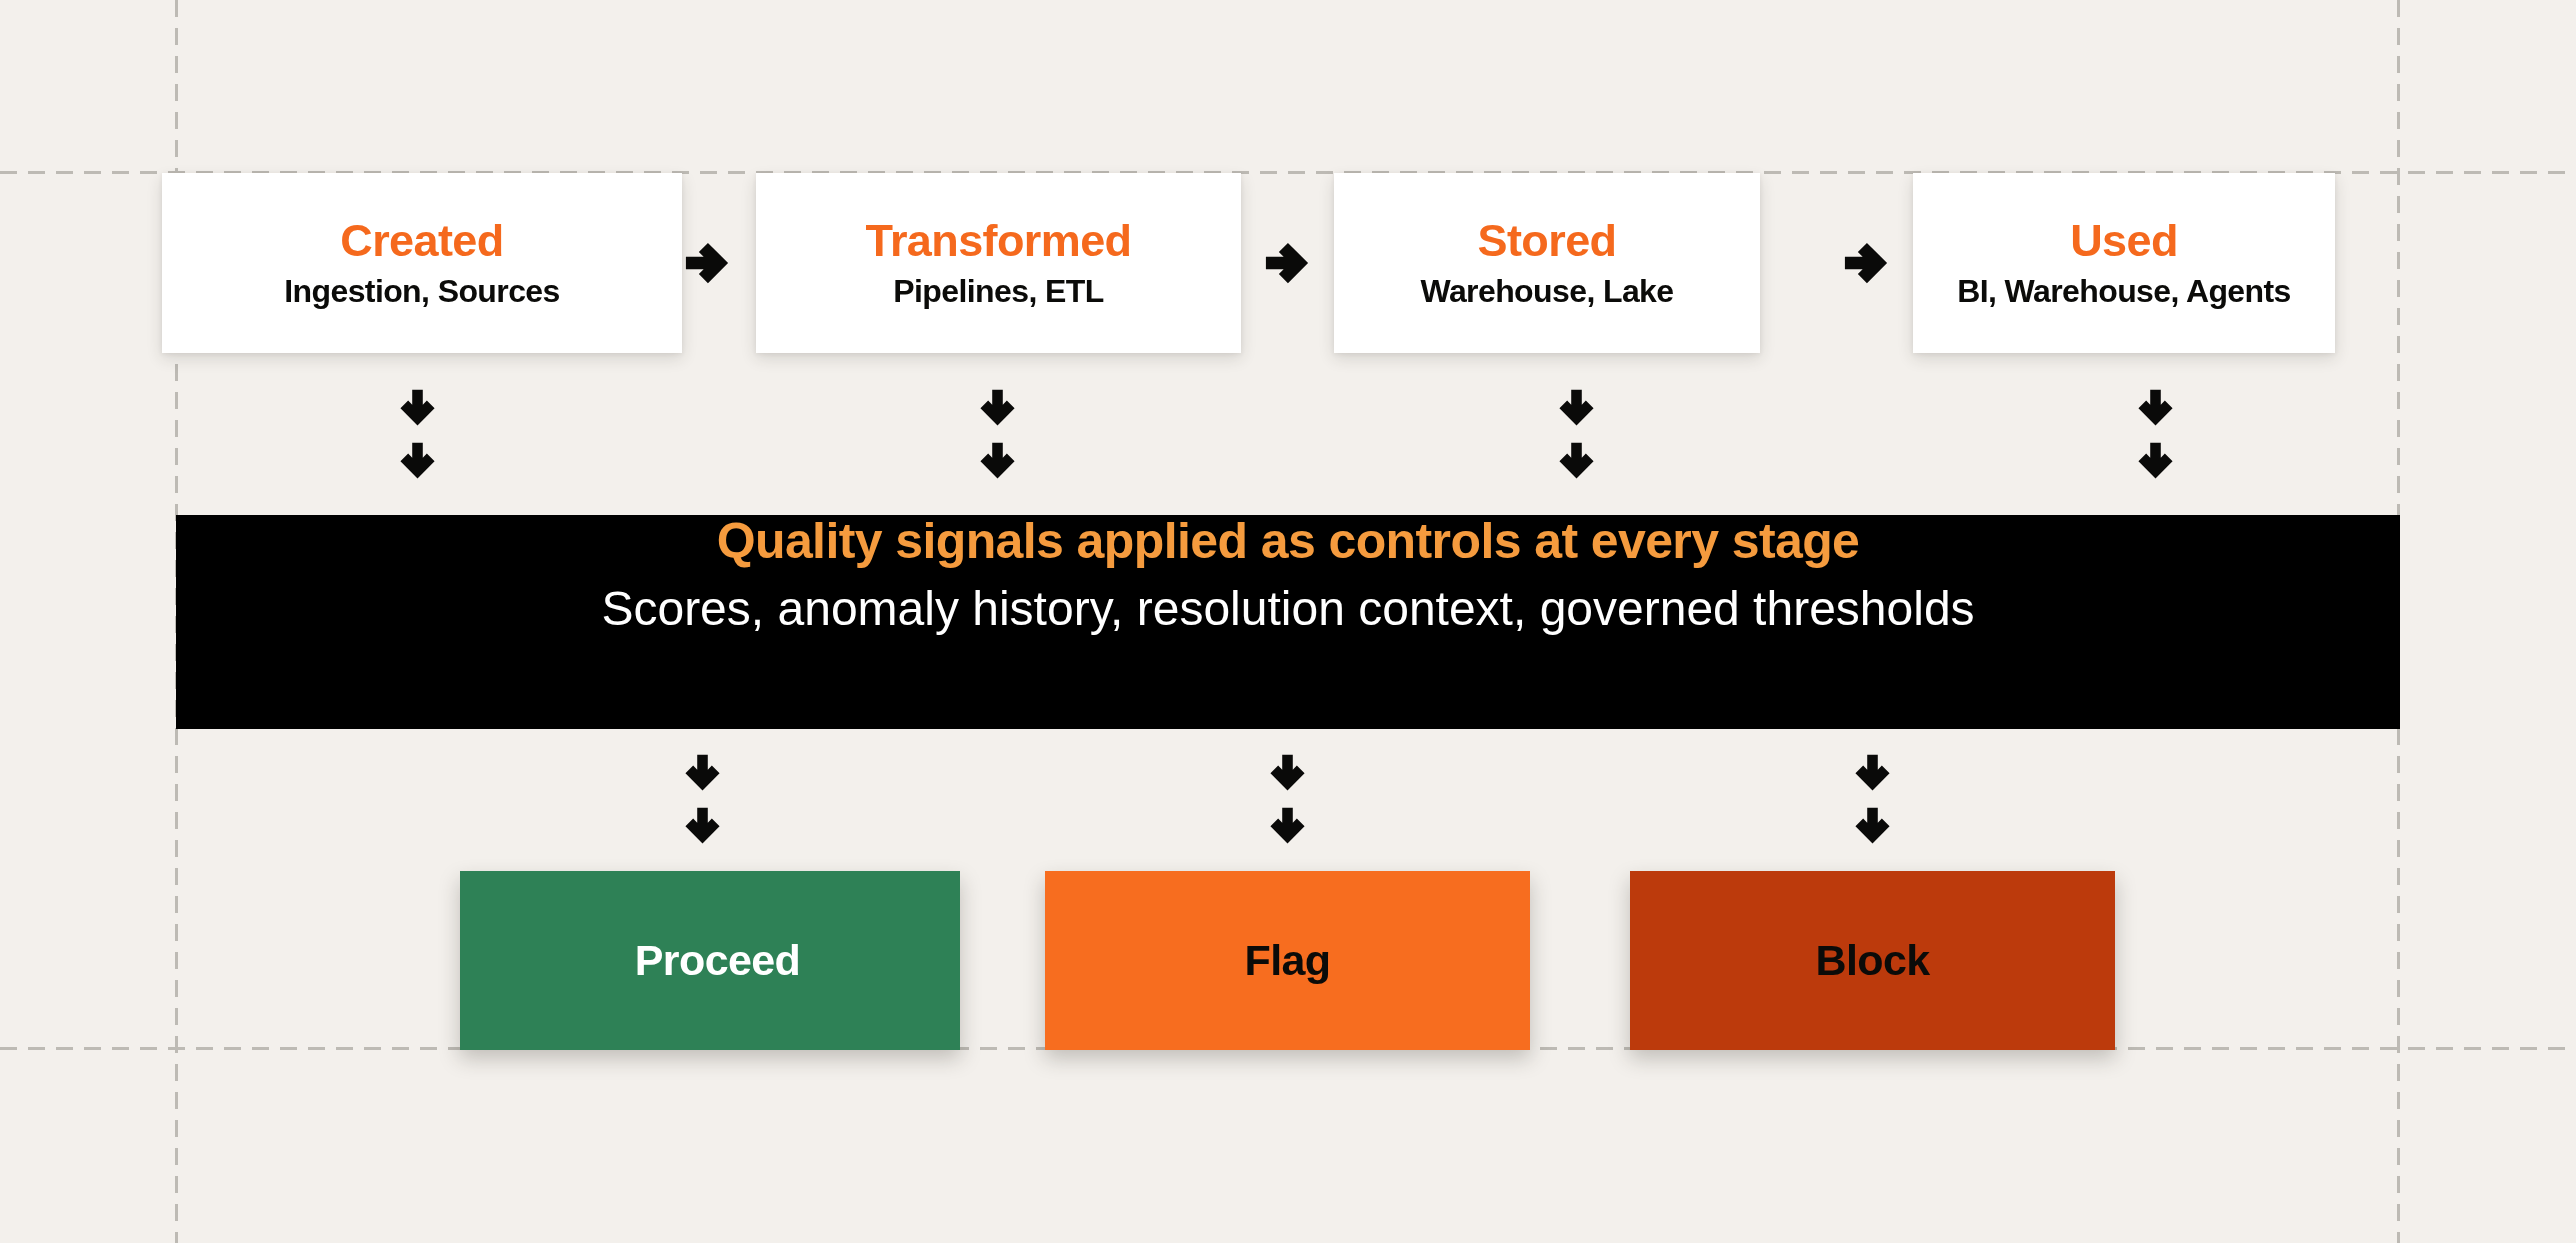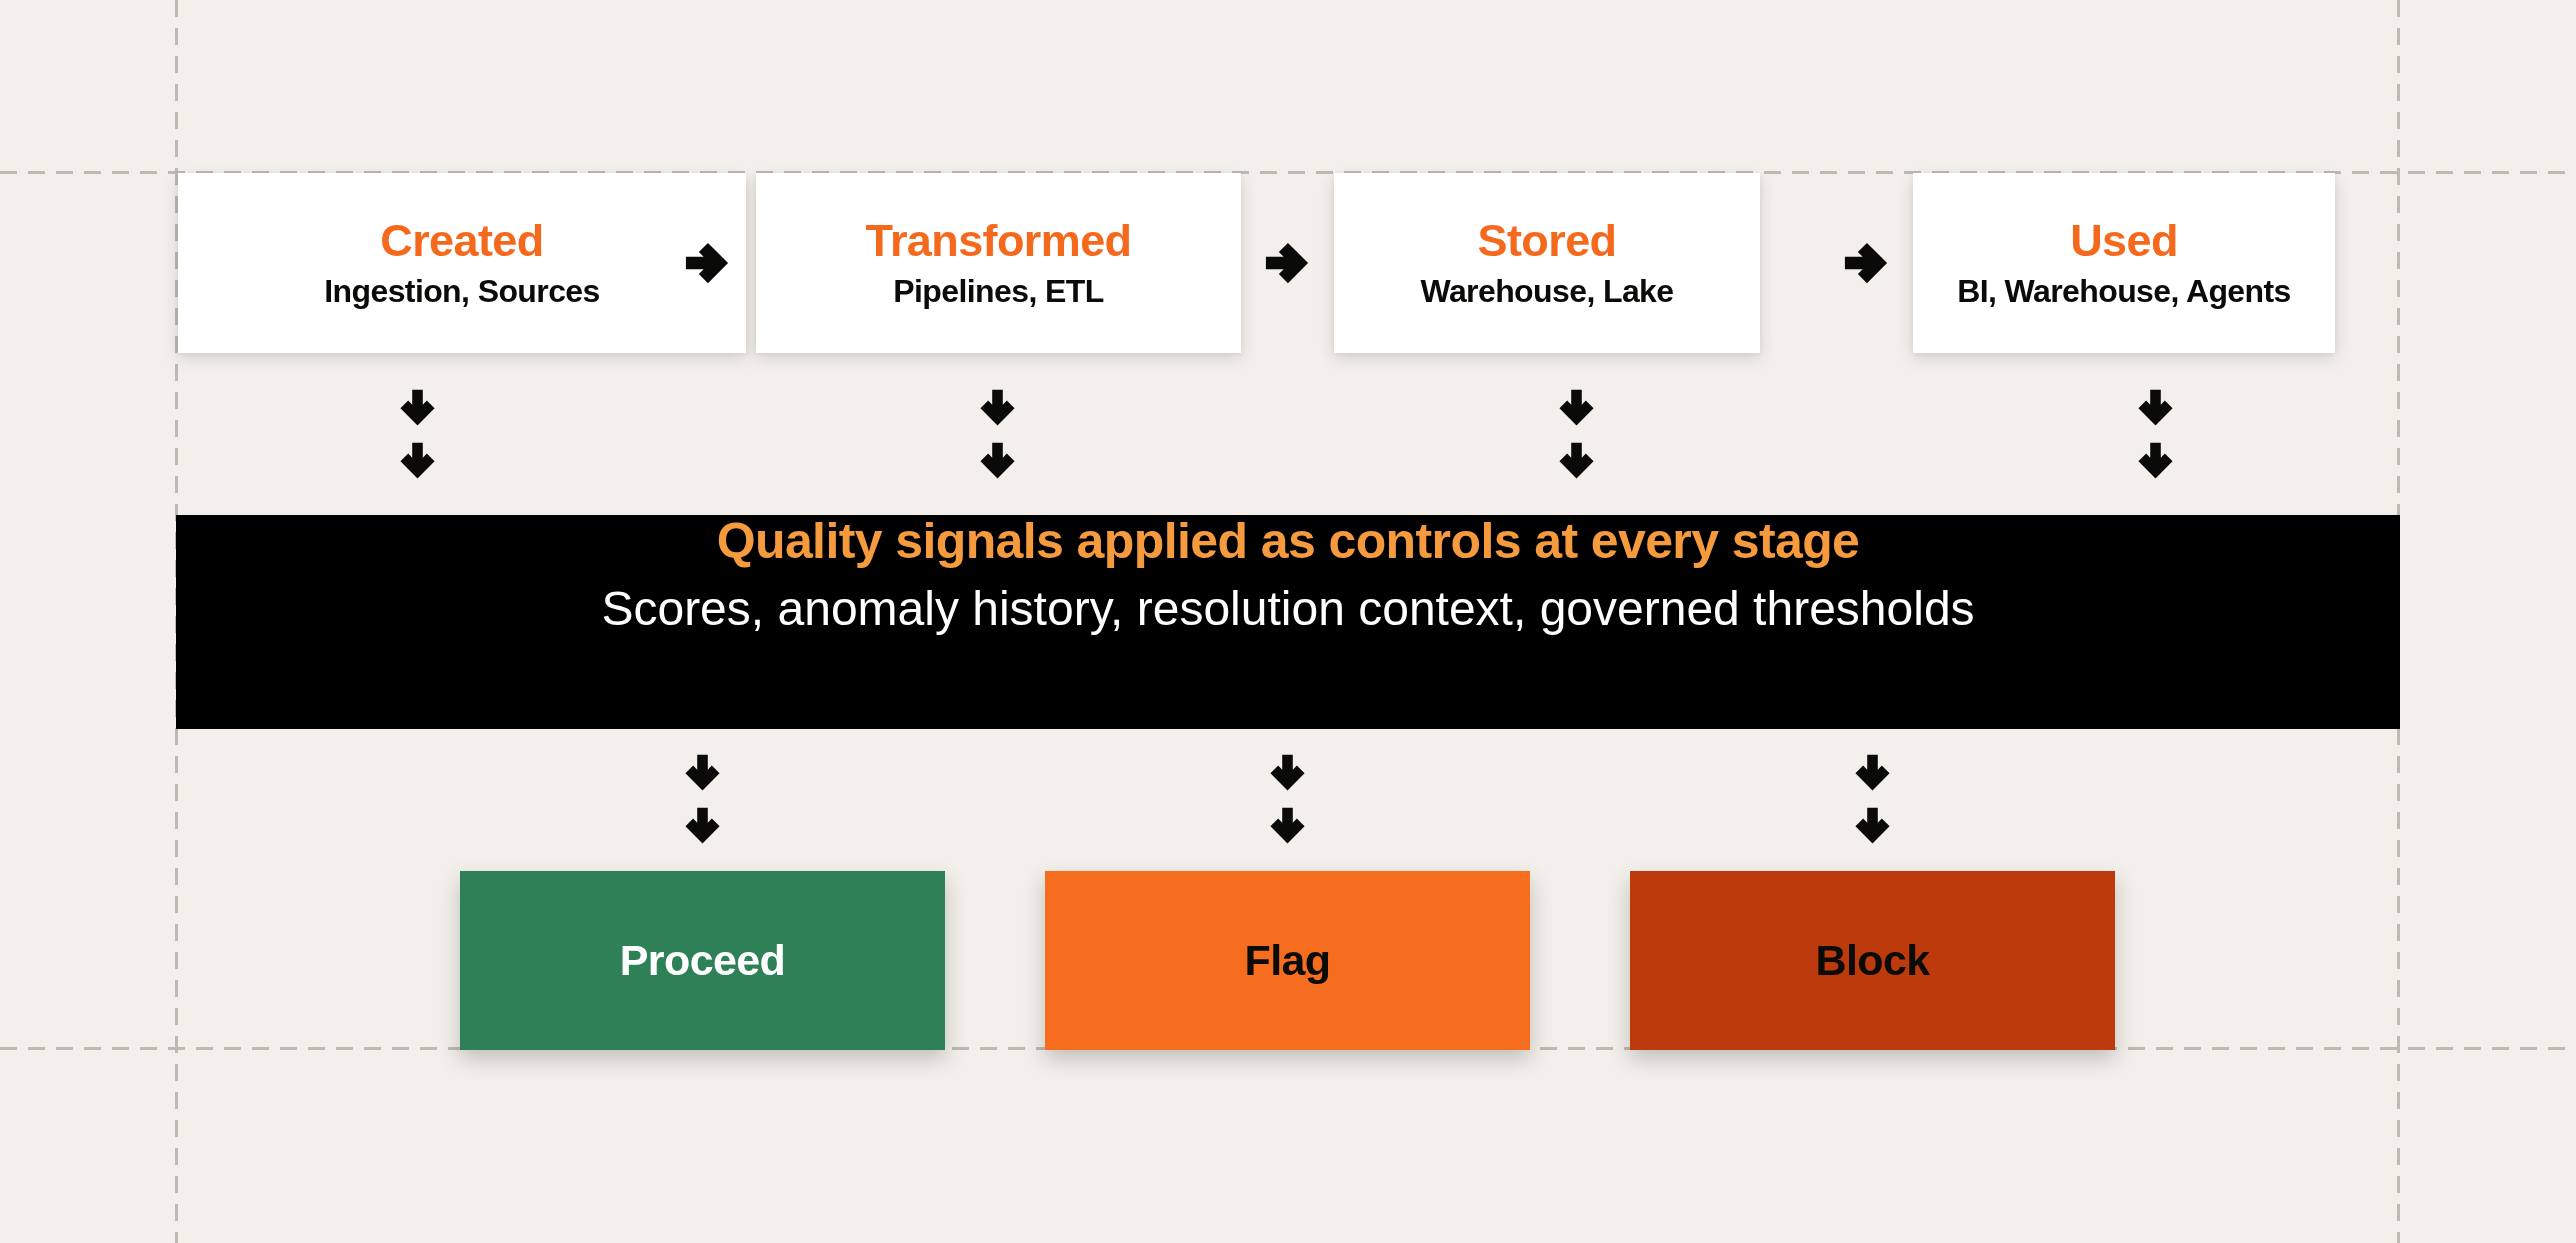--- a/index.html
+++ b/index.html
@@ -72,35 +72,35 @@
     line-height: 1.1;
   }
 
   
   .outcome {
     position: absolute; top: 871px; height: 179px; width: 485px; z-index: 2;
     display: flex; align-items: center; justify-content: center;
     box-shadow: 0 9.2px 19.6px rgba(45, 40, 33, 0.25);
     font-size: 43px; font-weight: 700; letter-spacing: -0.6px;
   }
-  .outcome-proceed { left: 460px;  background: var(--c-proceed); color: var(--c-proceed_text); }
+  .outcome-proceed { left: 460px;  background: var(--c-proceed); color: var(--c-proceed_text); padding-left: 15px; }
   .outcome-flag    { left: 1045px; background: var(--c-flag);    color: var(--c-flag_text); }
   .outcome-block   { left: 1630px; background: var(--c-block);   color: var(--c-block_text); }
 </style>
 </head>
 <body>
 
 <div class="canvas">
 
   <div class="hline hline-top"></div>
   <div class="hline hline-bottom"></div>
   <div class="vline vline-left"></div>
   <div class="vline vline-right"></div>
 
-  <div class="stage" style="left:178px;width:568px">
+  <div class="stage" style="left:162px;width:520px">
     <div class="stage-title">Created</div>
     <div class="stage-sub">Ingestion, Sources</div>
   </div>
   <div class="stage" style="left:756px;width:485px">
     <div class="stage-title">Transformed</div>
     <div class="stage-sub">Pipelines, ETL</div>
   </div>
   <div class="stage" style="left:1334px;width:426px">
     <div class="stage-title">Stored</div>
     <div class="stage-sub">Warehouse, Lake</div>

